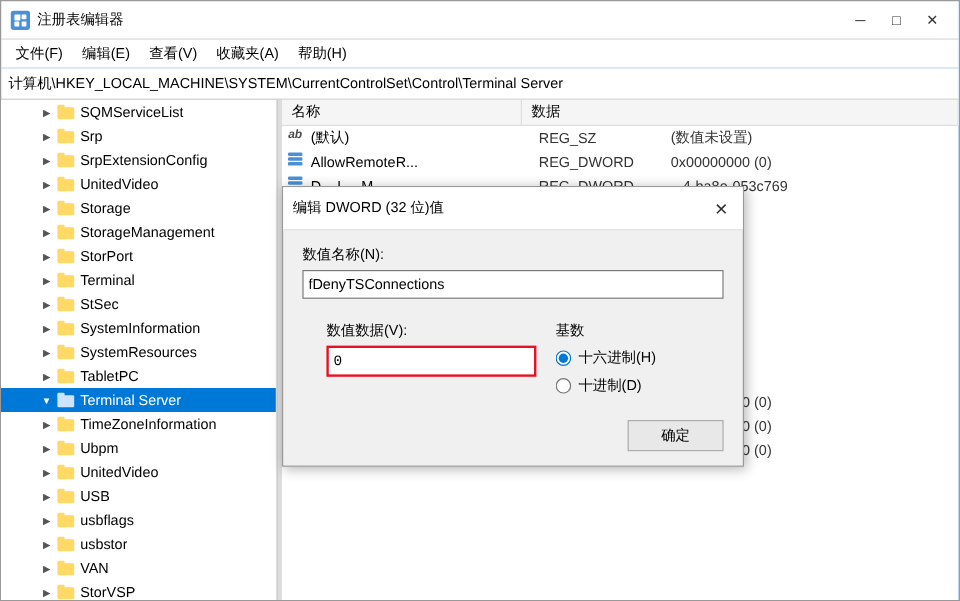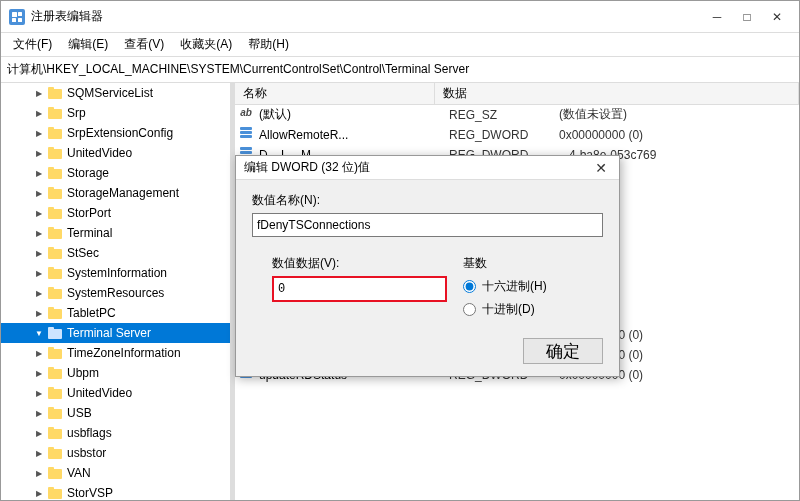--- a/index.html
+++ b/index.html
@@ -291,21 +291,21 @@
       box-shadow: 2px 2px 10px rgba(0,0,0,0.3);
     }
 
     .dialog-title-bar {
       background: #fff;
       border-bottom: 1px solid #ddd;
       padding: 6px 8px;
       display: flex;
       align-items: center;
       justify-content: space-between;
-      height: 24px;
+      height: 36px;
     }
 
     .dialog-title {
       font-size: 12px;
       color: #000;
       font-weight: normal;
     }
 
     .dialog-close-btn {
       width: 20px;
@@ -402,21 +402,21 @@
       justify-content: flex-end;
       gap: 8px;
       padding: 8px 16px 12px;
     }
 
     .dialog-btn {
       width: 80px;
       height: 26px;
       border: 1px solid #adadad;
       background: #e1e1e1;
-      font-size: 17px;
+      font-size: 12px;
       font-family: inherit;
       cursor: pointer;
       display: flex;
       align-items: center;
       justify-content: center;
     }
     .dialog-btn.primary { background: #e8e8e8; }
 
     
     .splitter {

